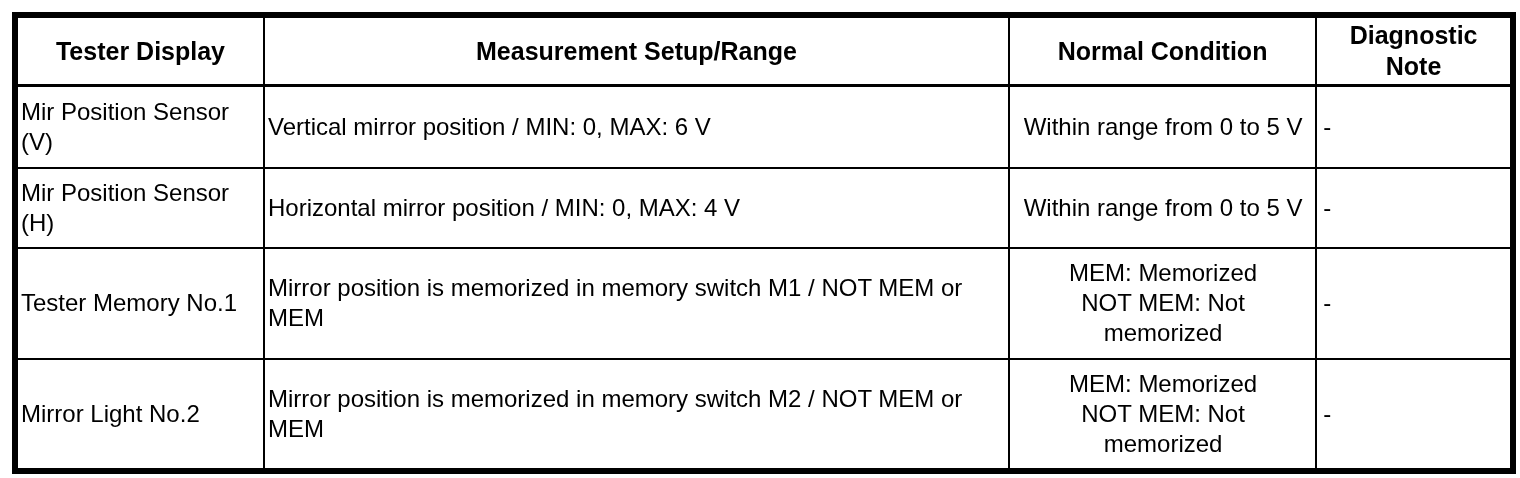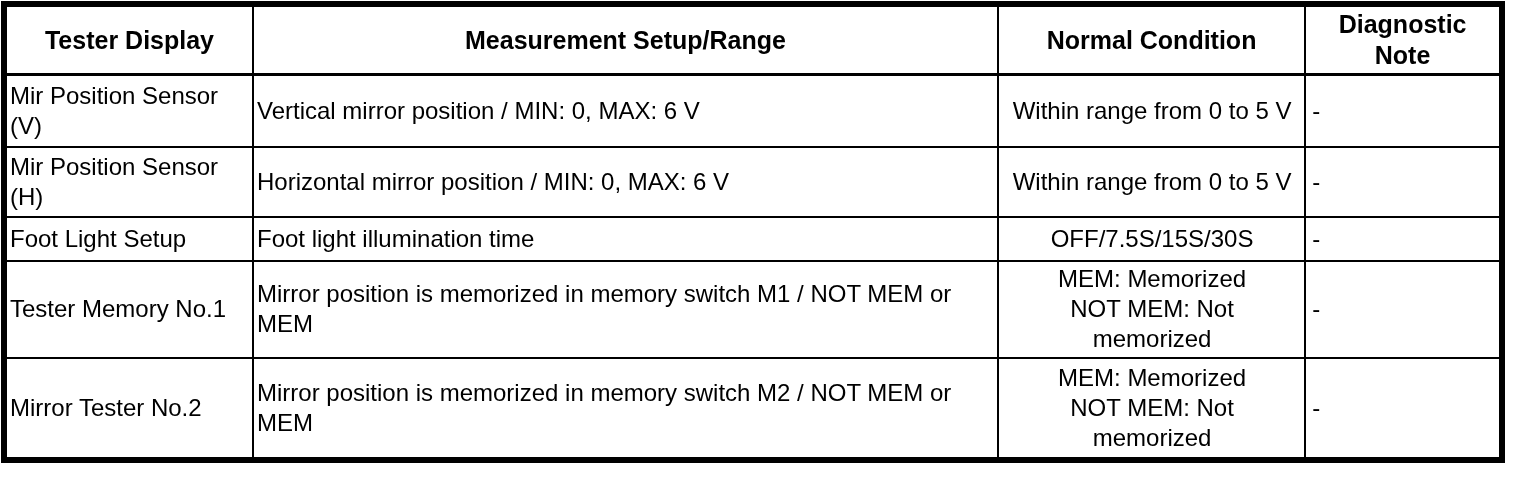--- a/index.html
+++ b/index.html
@@ -4,21 +4,21 @@
 <style>
   html, body {
     margin: 0;
     padding: 0;
     background: #ffffff;
   }
   .page {
     width: 1520px;
     height: 478px;
     box-sizing: border-box;
-    padding: 1px;
+    padding: 12px;
     background: #ffffff;
     overflow: hidden;
     font-family: "Liberation Sans", sans-serif;
     color: #000000;
   }
   table.spec-table {
     border-collapse: collapse;
     table-layout: fixed;
     width: 1504px;
     height: 462px;
@@ -82,41 +82,35 @@
       <tr>
         <td class="c1">Mir Position Sensor
 (V)</td>
         <td class="c2">Vertical mirror position / MIN: 0, MAX: 6 V</td>
         <td class="c3">Within range from 0 to 5 V</td>
         <td class="c4">-</td>
       </tr>
       <tr>
         <td class="c1">Mir Position Sensor
 (H)</td>
-        <td class="c2">Horizontal mirror position / MIN: 0, MAX: 6 V</td>
+        <td class="c2">Horizontal mirror position / MIN: 0, MAX: 4 V</td>
         <td class="c3">Within range from 0 to 5 V</td>
-        <td class="c4">-</td>
-      </tr>
-      <tr>
-        <td class="c1">Foot Light Setup</td>
-        <td class="c2">Foot light illumination time</td>
-        <td class="c3">OFF/7.5S/15S/30S</td>
         <td class="c4">-</td>
       </tr>
       <tr>
         <td class="c1">Tester Memory No.1</td>
         <td class="c2">Mirror position is memorized in memory switch M1 / NOT MEM or
 MEM</td>
         <td class="c3">MEM: Memorized
 NOT MEM: Not
 memorized</td>
         <td class="c4">-</td>
       </tr>
       <tr>
-        <td class="c1">Mirror Tester No.2</td>
+        <td class="c1">Mirror Light No.2</td>
         <td class="c2">Mirror position is memorized in memory switch M2 / NOT MEM or
 MEM</td>
         <td class="c3">MEM: Memorized
 NOT MEM: Not
 memorized</td>
         <td class="c4">-</td>
       </tr>
     </tbody>
   </table>
 </div>

